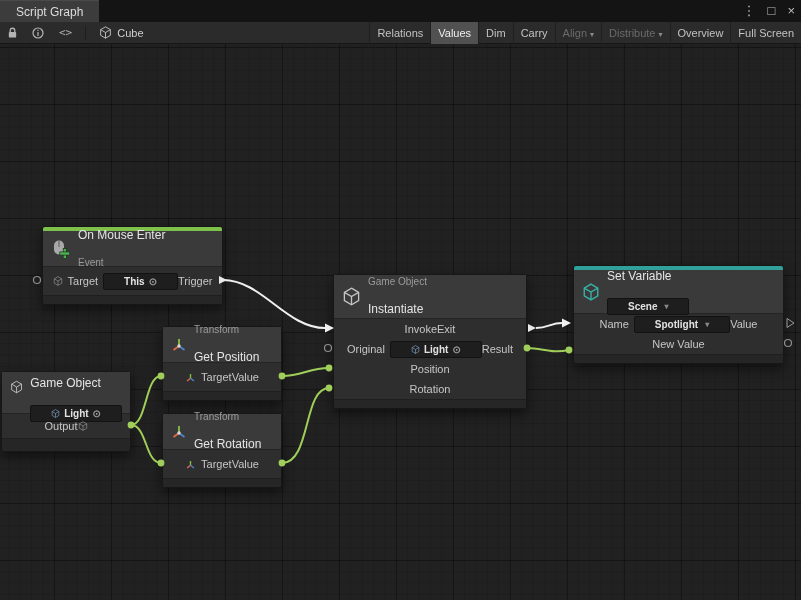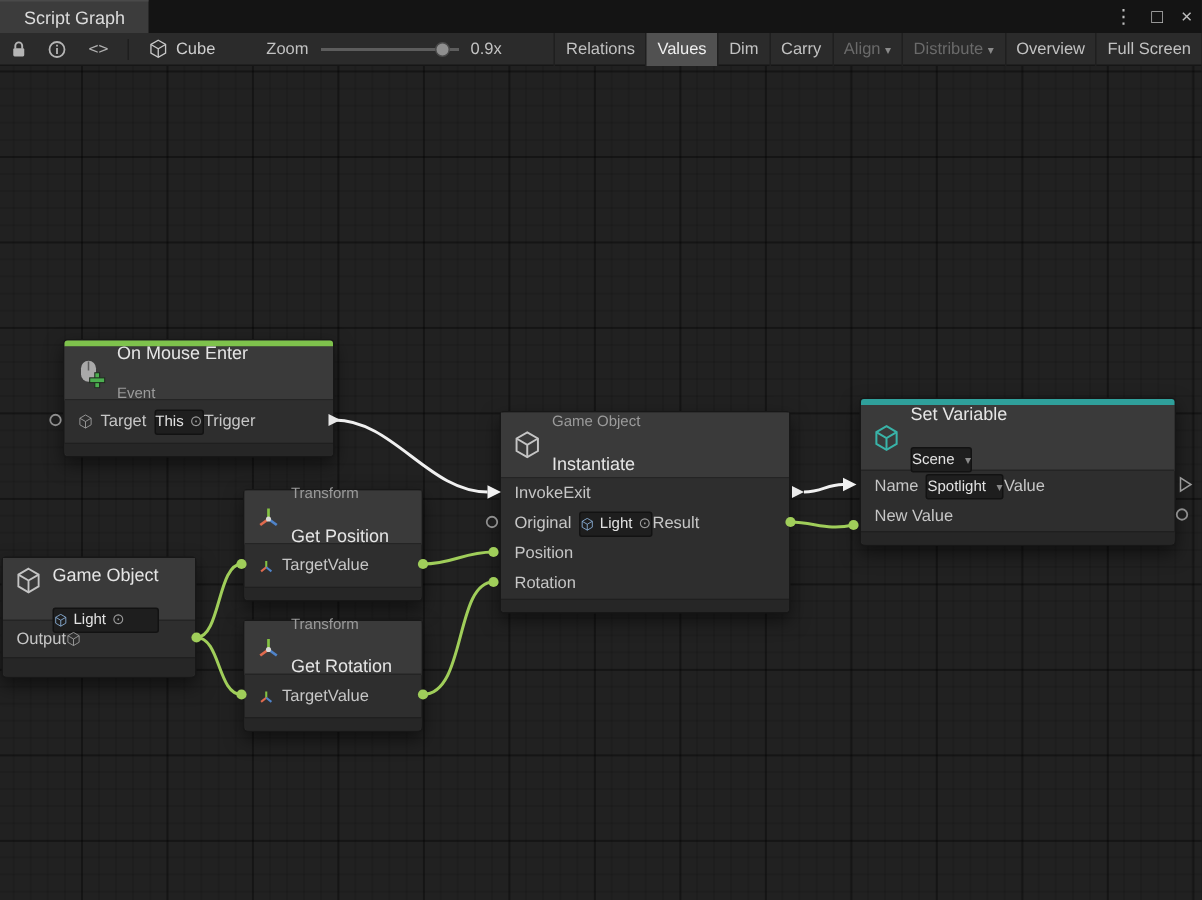--- a/index.html
+++ b/index.html
@@ -46,26 +46,26 @@
   .node{position:absolute;background:#2e2e2e;border:1px solid #171717;border-radius:3px;
        box-shadow:0 5px 12px rgba(0,0,0,0.5);box-sizing:border-box;z-index:1;}
   .accent{height:4px;border-radius:2px 2px 0 0;}
   .accent.event{background:#7ec24c;}
   .accent.variable{background:#2fa09b;}
   .hdr{display:flex;align-items:center;gap:7px;padding:0 8px;background:#3a3a3a;
        border-bottom:1px solid #242424;box-sizing:border-box;}
   .hdr-col{display:flex;flex-direction:column;justify-content:center;line-height:1.25;gap:14px;}
   .t{color:#e5e5e5;font-size:12px;}
   .s{color:#9b9b9b;font-size:10px;}
-  .row{display:flex;align-items:center;justify-content:flex-start;padding:0 9px;
+  .row{display:flex;align-items:center;justify-content:center;padding:0 9px;
        color:#c6c6c6;font-size:11px;position:relative;box-sizing:border-box;}
   .lg,.rg{display:flex;align-items:center;gap:5px;}
   .ftr{background:#262626;border-top:1px solid #1f1f1f;border-radius:0 0 3px 3px;}
   .pill{display:inline-flex;align-items:center;gap:4px;background:#1e1e1e;border:1px solid #121212;
-       border-radius:2px;padding:1px 0;font-size:10px;color:#e2e2e2;line-height:13px;}
+       border-radius:2px;padding:1px 20px;font-size:10px;color:#e2e2e2;line-height:13px;font-weight:bold;}
   .picker{color:#9a9a9a;font-size:10px;}
   
   .wires{position:absolute;left:0;top:0;z-index:2;pointer-events:none;}
   .w-flow{fill:none;stroke:#f0f0f0;stroke-width:2;}
   .w-val{fill:none;stroke:#a0ce5a;stroke-width:2;}
 </style>
 </head>
 <body>
 
 <div class="titlebar">
@@ -95,28 +95,20 @@
   </span>
   <span class="code-glyph">&lt;&gt;</span>
   <span class="sep"></span>
   <span class="graph-label">
     <svg width="13" height="13" viewBox="0 0 16 16">
         <path d="M8 1 L14 4.5 V11.5 L8 15 L2 11.5 V4.5 Z" fill="none" stroke="#c8c8c8" stroke-width="1.1"></path>
         <path d="M2 4.5 L8 8 L14 4.5 M8 8 V15" fill="none" stroke="#c8c8c8" stroke-width="1.1"></path>
       </svg>
     <span>Cube</span>
   </span>
-  <div class="zoom-group">
-    <span>Zoom</span>
-    <div class="zoom-slider">
-      <div class="zoom-track"></div>
-      <div class="zoom-handle"></div>
-    </div>
-    <span>0.9x</span>
-  </div>
   <div class="tb-buttons">
     <span class="tb-btn">Relations</span>
     <span class="tb-btn active">Values</span>
     <span class="tb-btn">Dim</span>
     <span class="tb-btn">Carry</span>
     <span class="tb-btn disabled"><span>Align</span><span class="dd-arrow">▾</span></span>
     <span class="tb-btn disabled"><span>Distribute</span><span class="dd-arrow">▾</span></span>
     <span class="tb-btn">Overview</span>
     <span class="tb-btn">Full Screen</span>
   </div>

